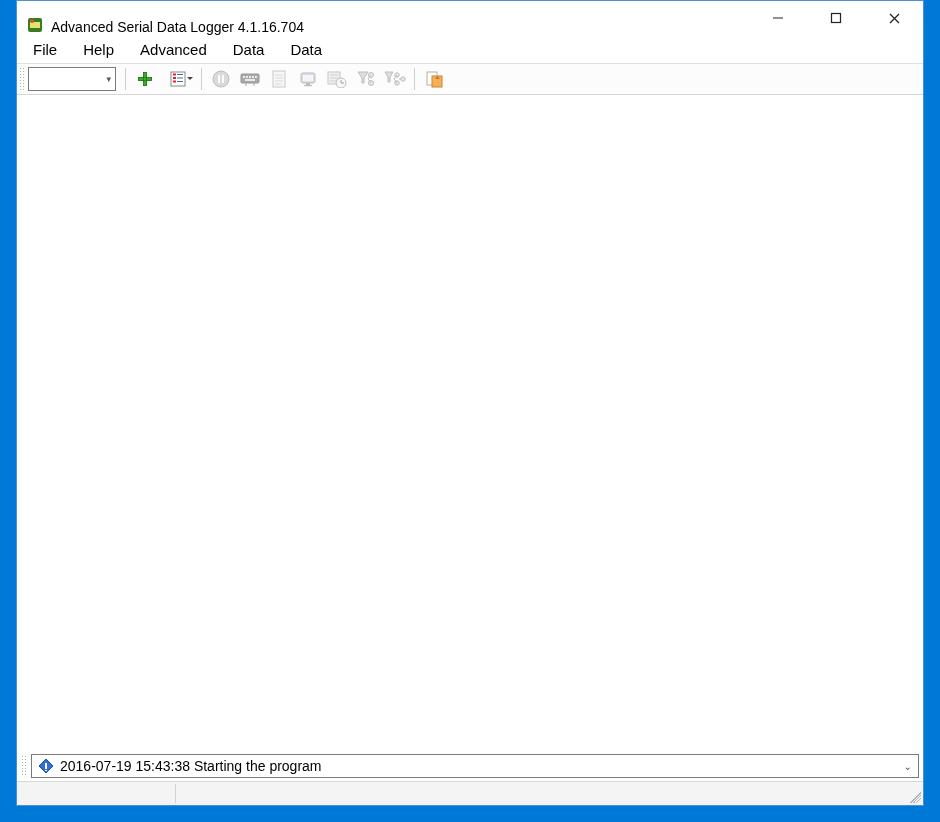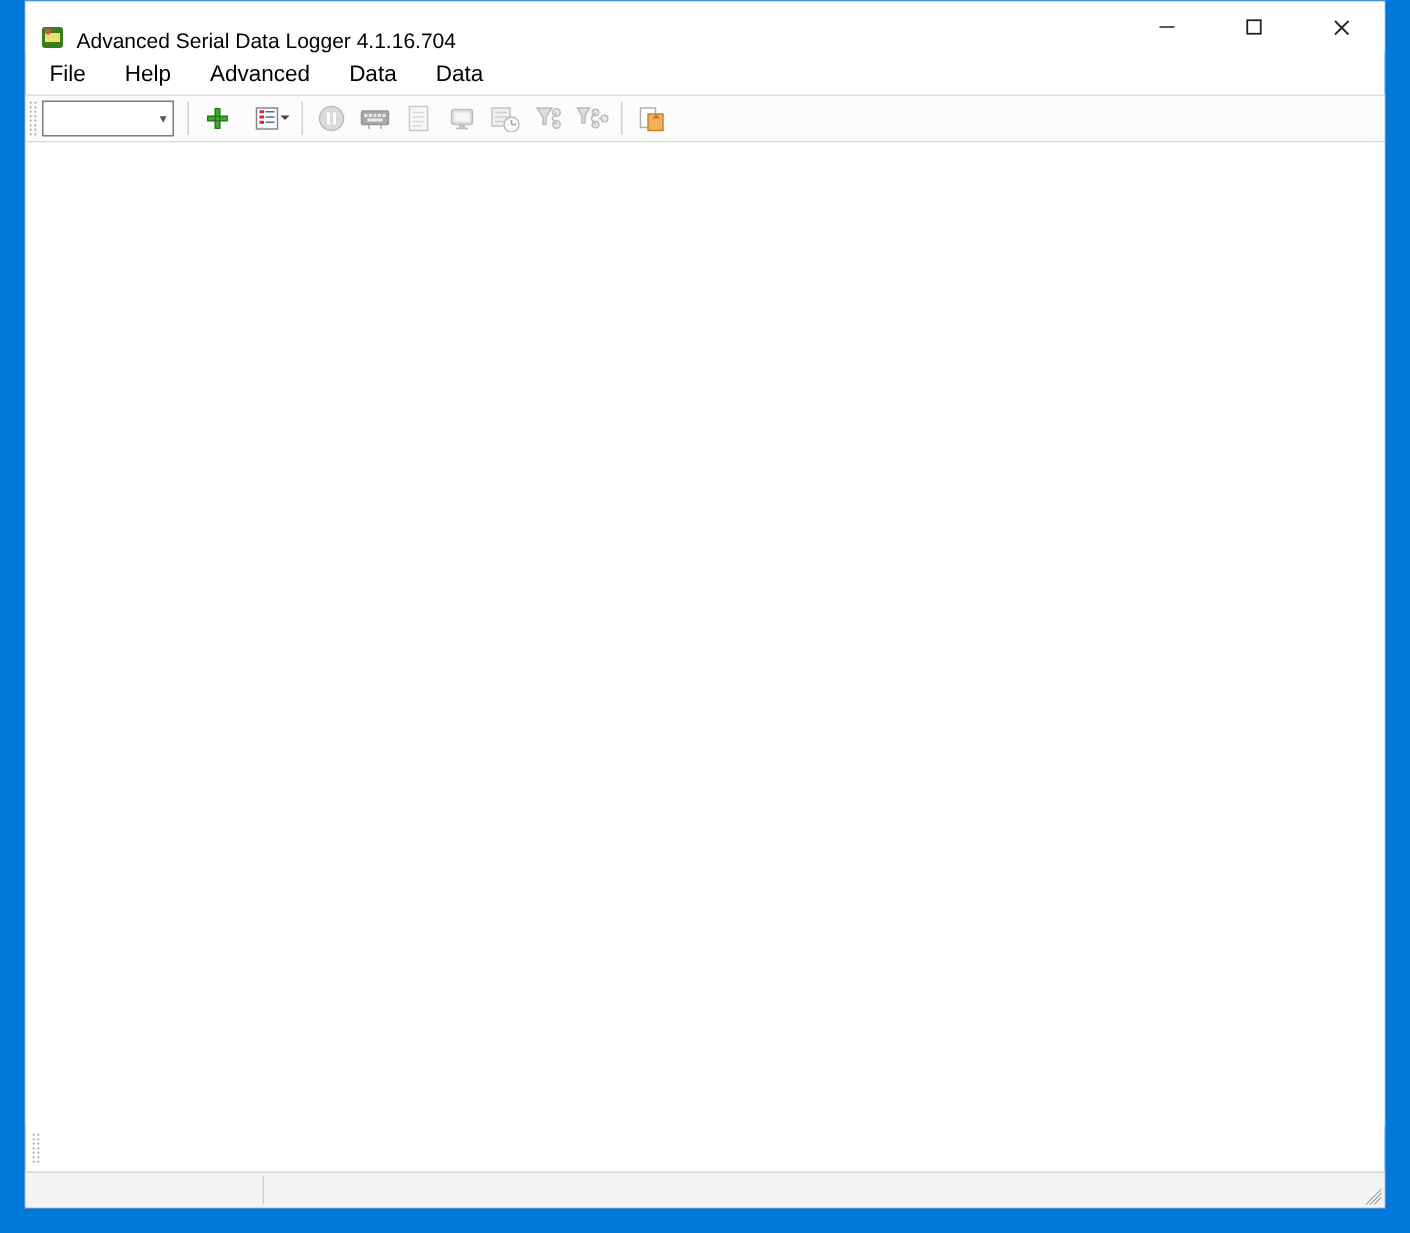--- a/index.html
+++ b/index.html
@@ -309,20 +309,31 @@
           <path d="M10 9 L15 9 L12.5 6 Z" fill="#c72"></path>
         </svg>
       </span>
     </div>
   </div>
 
   <div class="content"></div>
 
   <div class="statuslog">
     <div class="drag"></div>
+    <div class="logbox">
+      <span class="logicn">
+        <svg width="16" height="16">
+            <polygon points="8,1 15,8 8,15 1,8" fill="#2e70d6" stroke="#1a4e9e"></polygon>
+            <rect x="7" y="5" width="2" height="6" fill="#fff"></rect>
+            <rect x="7" y="12" width="2" height="1" fill="#fff"></rect>
+          </svg>
+      </span>
+      <span>2016-07-19 15:43:38 Starting the program</span>
+      <span class="dd">⌄</span>
+    </div>
   </div>
 
   <div class="statusbar">
     <div class="cellsep"></div>
     <div class="grip"></div>
   </div>
 
 </div>
 
 </body></html>

